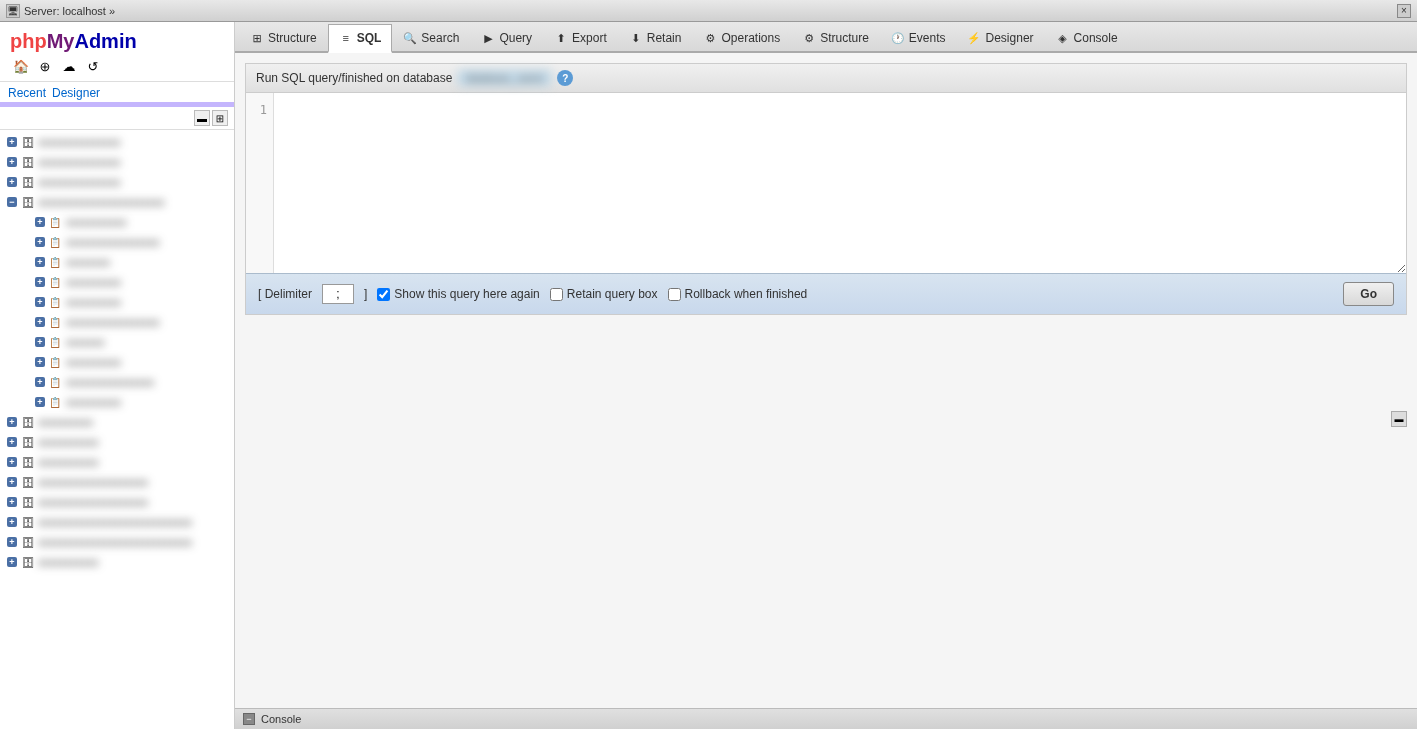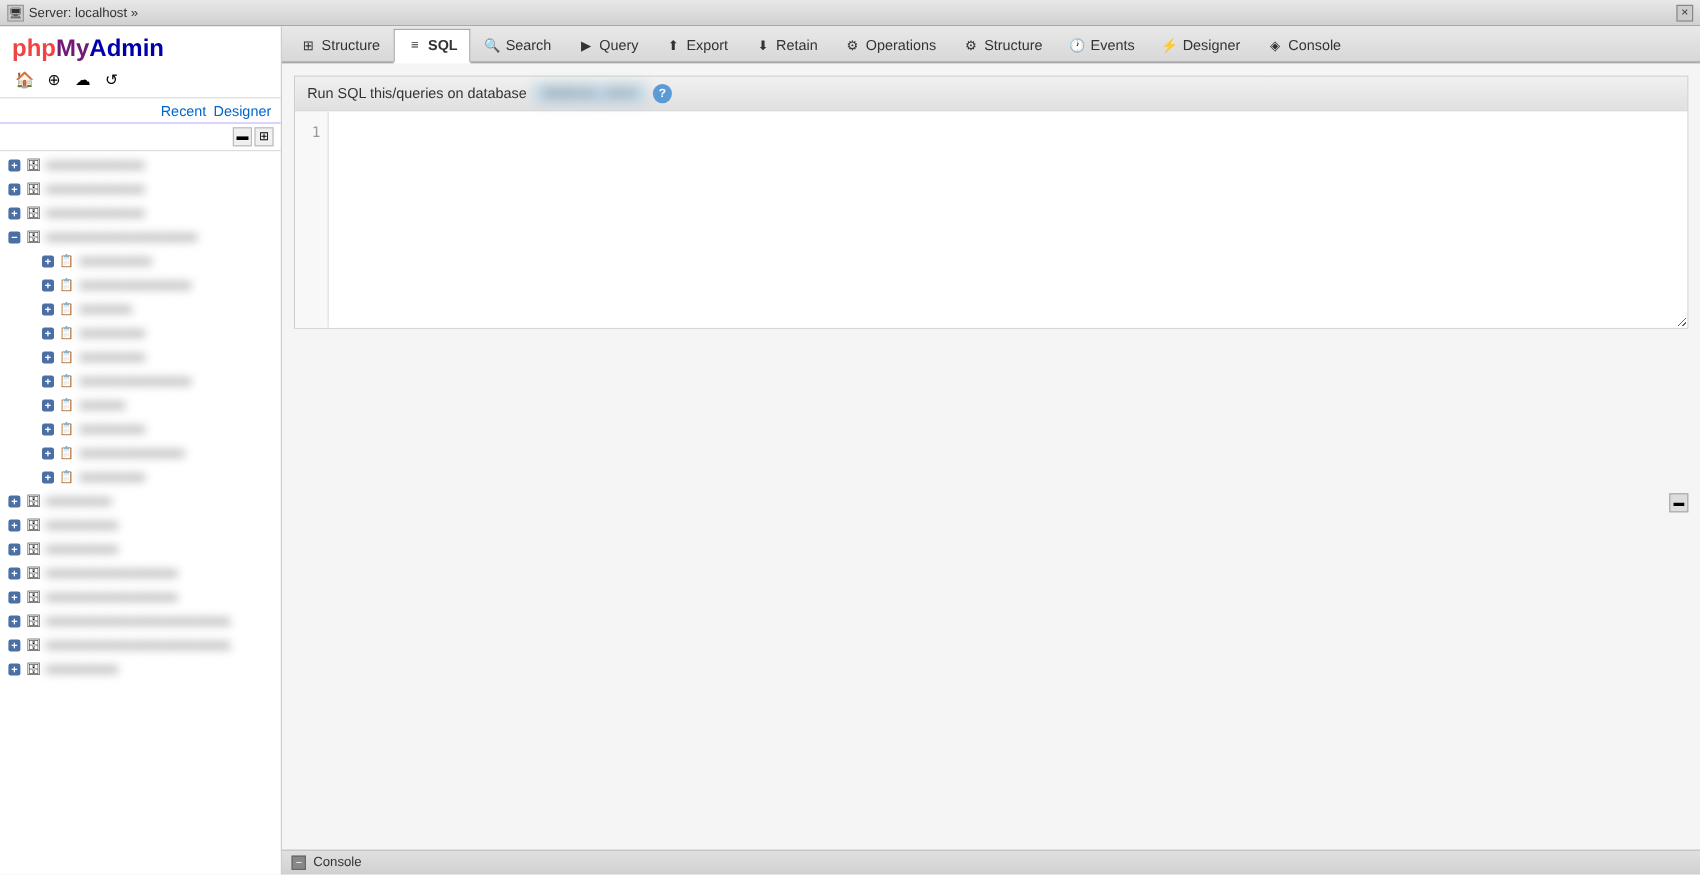--- a/index.html
+++ b/index.html
@@ -44,22 +44,21 @@
     .logo-my { color: #701a75; }
     .logo-admin { color: #00a; }
     .logo-icons { display: flex; gap: 6px; margin-top: 4px; padding-left: 2px; }
     .logo-icon-item { width: 18px; height: 18px; display: flex; align-items: center; justify-content: center; font-size: 13px; cursor: pointer; }
 
     
     .rf-tabs {
       display: flex;
       padding: 4px 8px 0;
       gap: 6px;
-      border-bottom: 1px solid #c4b5fd;
-      justify-content: flex-end;
+      border-bottom: 5px solid #c4b5fd;
     }
     .rf-tab { font-size: 12px; color: #06c; cursor: pointer; padding-bottom: 2px; }
 
     
     .sidebar-controls {
       display: flex;
       justify-content: flex-end;
       padding: 3px 6px;
       gap: 2px;
       border-bottom: 1px solid #ddd;
@@ -523,33 +522,55 @@
         <span class="tab-icon">◈</span>
         <span>Console</span>
       </div>
     </div>
 
     <div class="content-area">
 
       <div class="sql-panel">
 
         <div class="sql-header">
-          <span class="sql-header-text">Run SQL this/queries on database</span>
+          <span class="sql-header-text">Run SQL query/finished on database</span>
           <span class="db-badge">database_name</span>
           <div class="help-icon">?</div>
         </div>
 
         <div class="sql-editor-wrapper">
           <div class="line-numbers">
             <div>1</div>
           </div>
           <textarea class="sql-textarea" spellcheck="false" style=""></textarea>
         </div>
 
 
+        <div class="options-bar">
+          <span class="delimiter-label">[ Delimiter</span>
+          <input type="text" class="delimiter-input" value=";" style="">
+          <span class="delimiter-label">]</span>
+
+          <div class="option-item">
+            <input type="checkbox" class="option-checkbox" checked="" style="">
+            <label>Show this query here again</label>
+          </div>
+
+          <div class="option-item">
+            <input type="checkbox" class="option-checkbox" style="">
+            <label>Retain query box</label>
+          </div>
+
+          <div class="option-item">
+            <input type="checkbox" class="option-checkbox" style="">
+            <label>Rollback when finished</label>
+          </div>
+
+          <button class="go-btn">Go</button>
+        </div>
       </div>
 
     </div>
 
     <div class="lower-area">
       <div class="scroll-minimize">▬</div>
 
       <div class="console-bar">
         <div class="console-toggle">−</div>
         <span class="console-label">Console</span>

